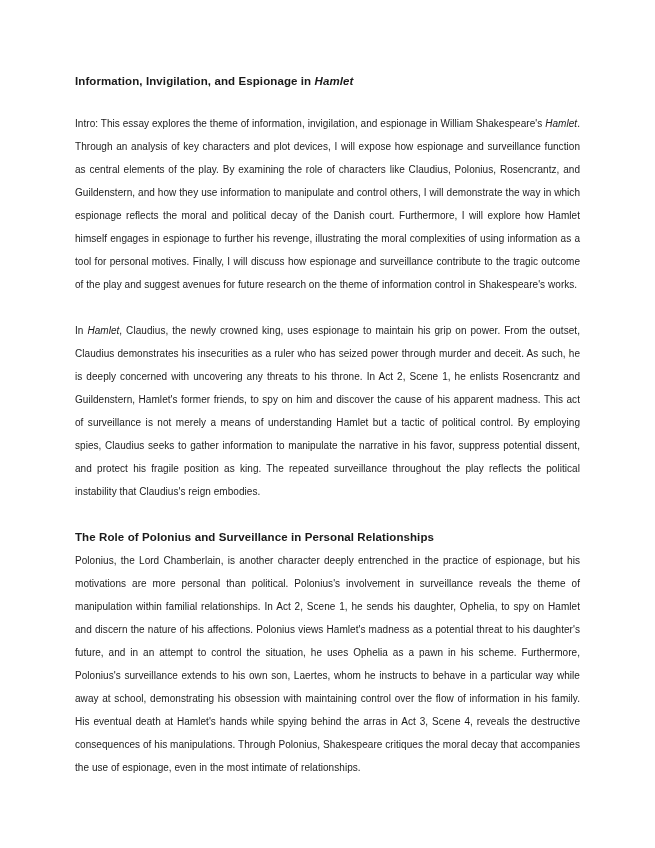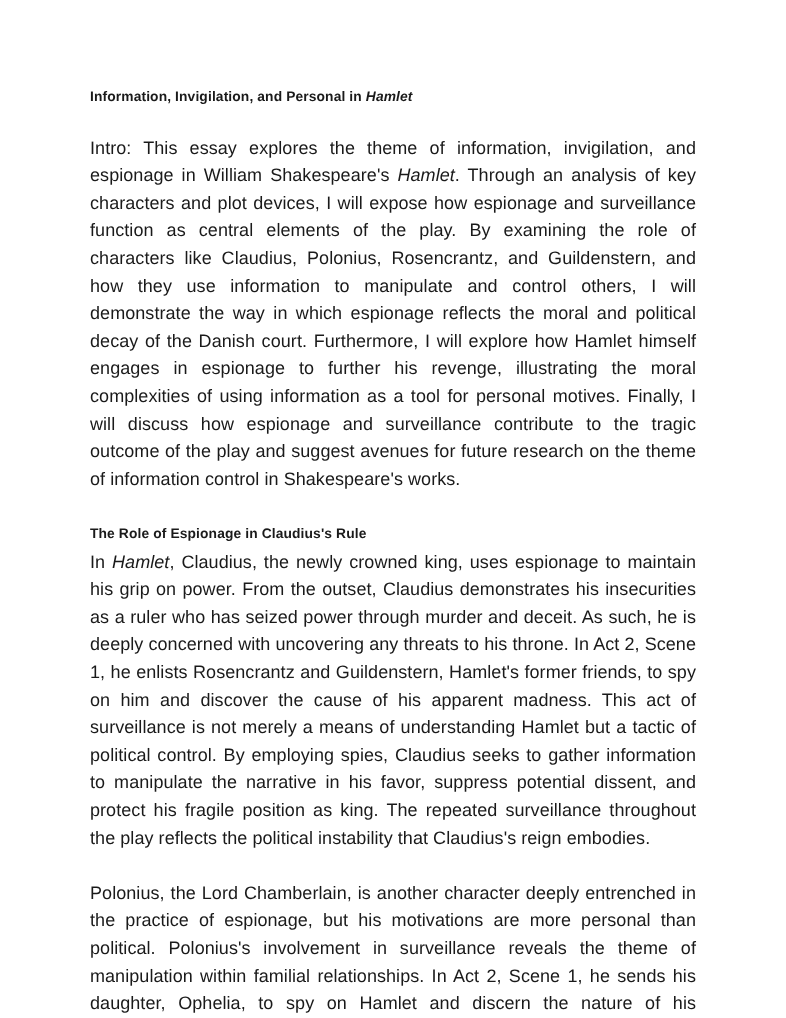--- a/index.html
+++ b/index.html
@@ -36,21 +36,21 @@
   }
   .section-heading {
     font-size: 11.5px;
     font-weight: bold;
     line-height: 23px;
     margin: 0;
     letter-spacing: 0.1px;
     text-align: left;
   }
   .para {
-    font-size: 15px;
+    font-size: 10px;
     line-height: 23px;
     margin: 0;
     text-align: justify;
     text-justify: inter-word;
     letter-spacing: 0.05px;
   }
   .para em, .doc-title em {
   }
   .gap-title {
     height: 24px;
@@ -58,31 +58,31 @@
   .gap-block {
     height: 23px;
   }
 </style>
 </head>
 <body>
 
 <div class="page">
   <div class="doc-body">
 
-    <h1 class="doc-title"><span>Information, Invigilation, and Personal in </span><em>Hamlet</em></h1>
+    <h1 class="doc-title"><span>Information, Invigilation, and Espionage in </span><em>Hamlet</em></h1>
 
     <div class="gap-title"></div>
 
     <p class="para"><span>Intro: This essay explores the theme of information, invigilation, and espionage in William Shakespeare's </span><em>Hamlet</em><span>. Through an analysis of key characters and plot devices, I will expose how espionage and surveillance function as central elements of the play. By examining the role of characters like Claudius, Polonius, Rosencrantz, and Guildenstern, and how they use information to manipulate and control others, I will demonstrate the way in which espionage reflects the moral and political decay of the Danish court. Furthermore, I will explore how Hamlet himself engages in espionage to further his revenge, illustrating the moral complexities of using information as a tool for personal motives. Finally, I will discuss how espionage and surveillance contribute to the tragic outcome of the play and suggest avenues for future research on the theme of information control in Shakespeare's works.</span></p>
 
     <div class="gap-block"></div>
 
-    <h2 class="section-heading">The Role of Espionage in Claudius's Rule</h2>
 
     <p class="para"><span>In </span><em>Hamlet</em><span>, Claudius, the newly crowned king, uses espionage to maintain his grip on power. From the outset, Claudius demonstrates his insecurities as a ruler who has seized power through murder and deceit. As such, he is deeply concerned with uncovering any threats to his throne. In Act 2, Scene 1, he enlists Rosencrantz and Guildenstern, Hamlet's former friends, to spy on him and discover the cause of his apparent madness. This act of surveillance is not merely a means of understanding Hamlet but a tactic of political control. By employing spies, Claudius seeks to gather information to manipulate the narrative in his favor, suppress potential dissent, and protect his fragile position as king. The repeated surveillance throughout the play reflects the political instability that Claudius's reign embodies.</span></p>
 
     <div class="gap-block"></div>
 
+    <h2 class="section-heading">The Role of Polonius and Surveillance in Personal Relationships</h2>
 
     <p class="para">Polonius, the Lord Chamberlain, is another character deeply entrenched in the practice of espionage, but his motivations are more personal than political. Polonius's involvement in surveillance reveals the theme of manipulation within familial relationships. In Act 2, Scene 1, he sends his daughter, Ophelia, to spy on Hamlet and discern the nature of his affections. Polonius views Hamlet's madness as a potential threat to his daughter's future, and in an attempt to control the situation, he uses Ophelia as a pawn in his scheme. Furthermore, Polonius's surveillance extends to his own son, Laertes, whom he instructs to behave in a particular way while away at school, demonstrating his obsession with maintaining control over the flow of information in his family. His eventual death at Hamlet's hands while spying behind the arras in Act 3, Scene 4, reveals the destructive consequences of his manipulations. Through Polonius, Shakespeare critiques the moral decay that accompanies the use of espionage, even in the most intimate of relationships.</p>
 
   </div>
 </div>
 
 </body></html>

